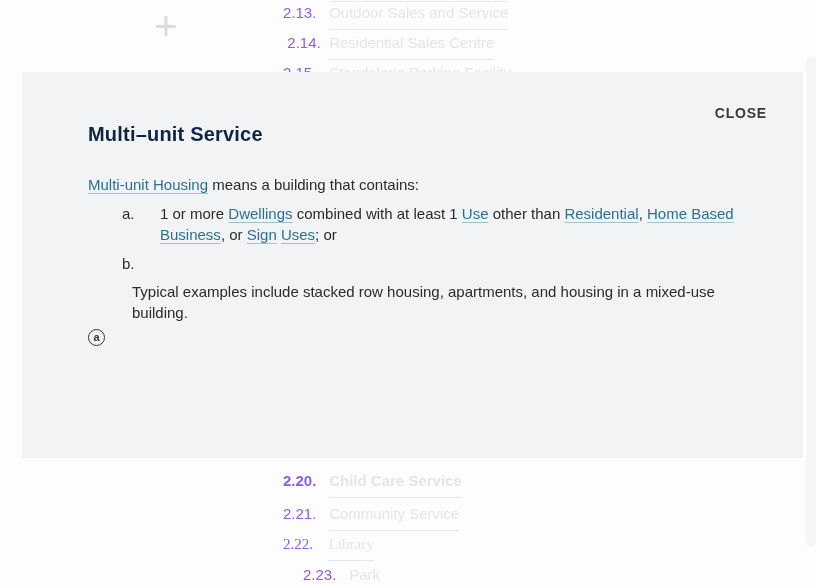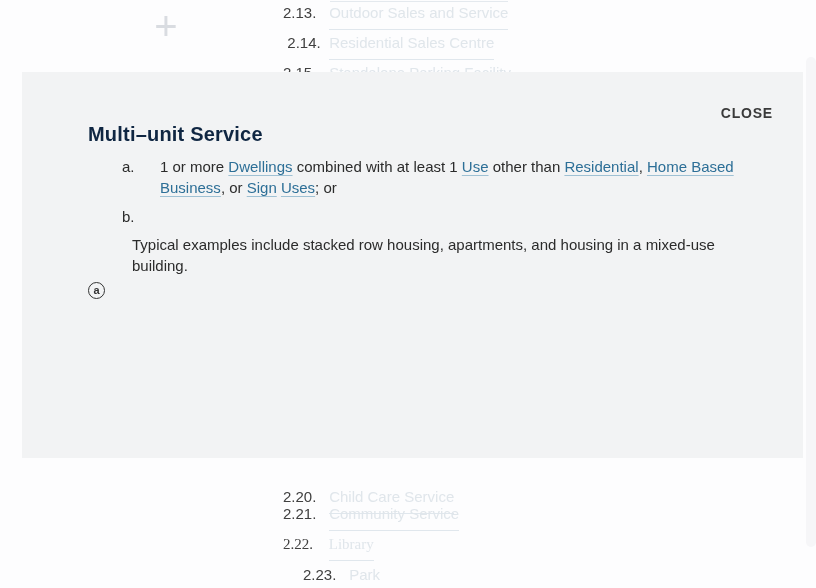--- a/index.html
+++ b/index.html
@@ -15,42 +15,42 @@
   .bg-layer { position: absolute; inset: 0; background: #fdfdfe; }
 
   .plus-glyph {
     position: absolute; left: 148px; top: 2px;
     font-size: 40px; font-weight: 300; color: #d9dce1;
     line-height: 48px; width: 36px; text-align: center;
     cursor: pointer;
   }
 
   .toc-row { position: absolute; left: 283px; white-space: nowrap; font-size: 15px; line-height: 21px; }
-  .toc-num { display: inline-block; width: 42px; color: #404040; }
+  .toc-num { display: inline-block; width: 42px; color: #8b5cf6; }
   .toc-link {
     color: #e0e6eb; text-decoration: none;
     border-bottom: 1px solid #e0e7ed; padding-bottom: 8px;
   }
   .toc-underline-fragment {
     position: absolute; left: 330px; top: 1px; width: 178px; height: 0;
     border-bottom: 1px solid #e4e9ee;
   }
 
   .scrollbar-track {
     position: absolute; right: 0; top: 57px; width: 10px; height: 490px;
     background: #f6f6f8; border-radius: 5px;
   }
 
   
   .modal {
     position: absolute; left: 22px; top: 72px; width: 781px; height: 386px;
     background: #f2f3f4;
   }
   .close-btn {
-    position: absolute; top: 33px; right: 30px;
+    position: absolute; top: 33px; right: 36px;
     font-size: 14px; font-weight: 700; letter-spacing: 0.8px;
     color: #3a3a3a; background: none; border: none;
     font-family: "Liberation Sans", sans-serif;
     cursor: pointer;
   }
   .m-title {
     margin: 48px 90px 0 66px;
     font-size: 20px; line-height: 28px; font-weight: 700;
     color: #0f2642; letter-spacing: 0.2px;
   }
@@ -91,21 +91,21 @@
   </div>
   <div class="toc-row" style="top:32px;text-align:center;">
     <span class="toc-num">2.14.</span>
     <a class="toc-link">Residential Sales Centre</a>
   </div>
   <div class="toc-row" style="top:62px;">
     <span class="toc-num">2.15.</span>
     <a class="toc-link">Standalone Parking Facility</a>
   </div>
 
-  <div class="toc-row" style="top:486px;">
+  <div class="toc-row" style="top:470px;font-weight:bold;">
     <span class="toc-num">2.20.</span>
     <a class="toc-link">Child Care Service</a>
   </div>
   <div class="toc-row" style="top:503px;">
     <span class="toc-num">2.21.</span>
     <a class="toc-link">Community Service</a>
   </div>
   <div class="toc-row" style="top:534px;font-family:Liberation Serif, serif;">
     <span class="toc-num">2.22.</span>
     <a class="toc-link">Library</a>
@@ -117,20 +117,21 @@
 
   <div class="scrollbar-track"></div>
 </div>
 
 <div class="modal">
   <button class="close-btn">CLOSE</button>
 
   <h2 class="m-title">Multi–unit Service</h2>
 
   <div class="m-body">
+    <p class="m-intro"><a class="dlink">Multi-unit Housing</a><span> means a building that contains:</span></p>
 
     <ul class="def-list">
       <li class="def-item">
         <span class="def-marker">a.</span>
         <span class="def-text"><span>1 or more </span><a class="dlink">Dwellings</a><span> combined with at least 1 </span><a class="dlink">Use</a><span> other than </span><a class="dlink">Residential</a><span>, </span><a class="dlink">Home Based Business</a><span>, or </span><a class="dlink">Sign</a><span> </span><a class="dlink">Uses</a><span>; or</span></span>
       </li>
       <li class="def-item">
         <span class="def-marker">b.</span>
       </li>
     </ul>

